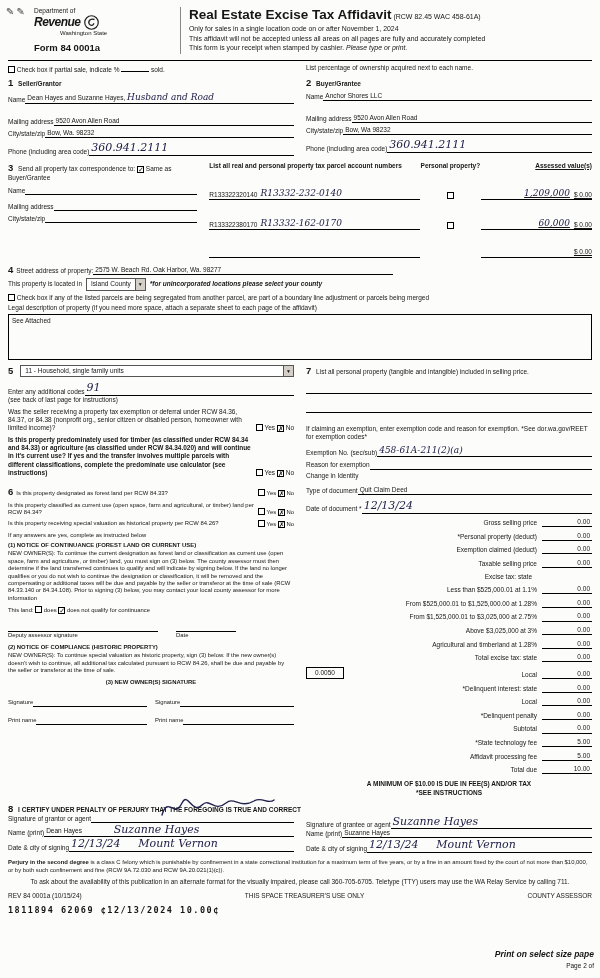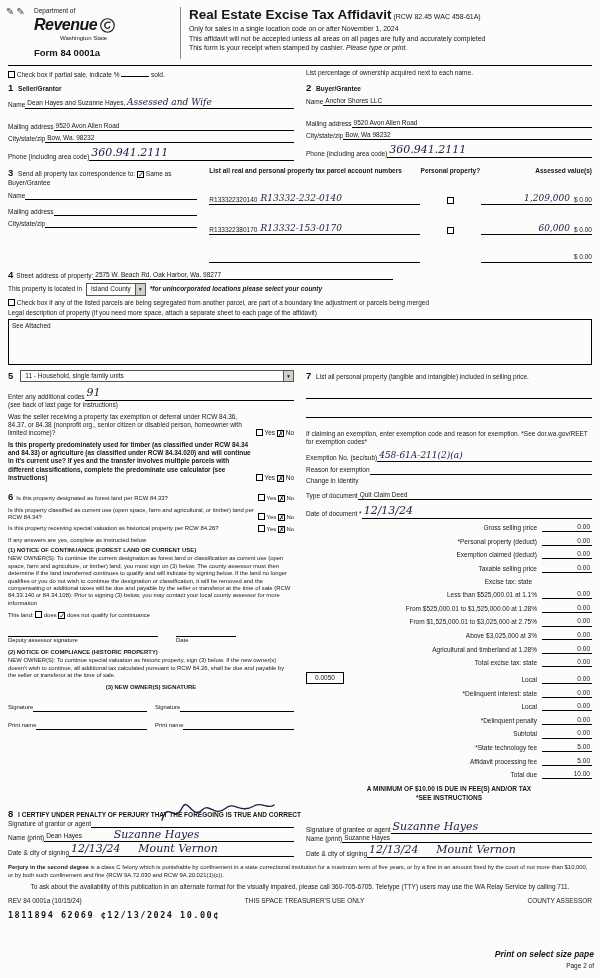--- a/index.html
+++ b/index.html
@@ -6,21 +6,21 @@
   body { background:#e9e9e9; }
   .page { width:600px; height:978px; margin:0 auto; background:#fcfcfa; position:relative;
           font-family:"Liberation Sans","DejaVu Sans",sans-serif; font-size:6.5px; color:#161616;
           line-height:1.25; padding:5px 8px 0; overflow:hidden; }
   .annot { position:absolute; top:6px; left:6px; font-size:10px; color:#444; letter-spacing:2px; }
   
   .hdr { display:flex; gap:8px; padding:2px 0 4px 26px; }
   .brand { width:138px; }
   .dept-small { font-size:6.5px; }
   .rev-row { display:flex; align-items:center; gap:3px; }
-  .rev { font-size:16px; font-weight:bold; font-style:italic; letter-spacing:-0.5px; }
+  .rev { font-size:12px; font-weight:bold; font-style:italic; letter-spacing:-0.5px; }
   .logo { width:15px; height:15px; }
   .dept-sub { font-size:6px; margin-left:26px; }
   .form-no { font-weight:bold; font-size:9.5px; margin-top:4px; }
   .tblock { flex:1; border-left:1px solid #888; padding-left:8px; }
   .title { font-size:13.5px; font-weight:bold; }
   .title-ref { font-size:7px; }
   .note { font-size:6.9px; margin-top:1px; }
   .rule { border-top:1px solid #000; margin:2px 0 3px; }
   
   .cb { display:inline-block; width:7px; height:7px; border:1px solid #000; font-size:7px; font-weight:bold;
@@ -42,21 +42,21 @@
   .col:last-child { padding-right:0; padding-left:6px; }
   
   .sec12 .fline { margin-top:3px; }
   .gap { height:10px; }
   
   .ptab { width:100%; }
   .phead { display:flex; font-weight:bold; }
   .prow { display:flex; align-items:flex-end; margin-top:18px; }
   .pc1 { width:55%; }
   .pc2 { width:16%; text-align:center; }
-  .pc3 { width:29%; text-align:right; }
+  .pc3 { width:29%; text-align:right;text-decoration:underline; }
   .pnum { border-bottom:1px solid #000; display:flex; gap:3px; align-items:flex-end; }
   .pval { border-bottom:1px solid #000; display:flex; justify-content:flex-end; gap:4px; align-items:flex-end; }
   
   .legalbox { border:1px solid #000; height:46px; padding:2px 3px; margin-top:2px; }
   
   .q { display:flex; margin-top:4px; }
   .qtext { flex:1; padding-right:4px; }
   .yn { white-space:nowrap; align-self:flex-end; }
   
   .taxrow { display:flex; align-items:flex-end; margin-top:4.5px; }
@@ -122,21 +122,21 @@
   </div>
 
   <div class="tworow sec12" style="margin-top:3px">
     <div class="col">
       <div><span class="secnum">1</span>
         <span class="b">Seller/Grantor</span></div>
       <div class="fline">
         <span>Name</span>
         <span class="fill grow">
           <span>Dean Hayes and Suzanne Hayes,</span>
-          <span class="hw">Assessed and Wife</span>
+          <span class="hw">Husband and Road</span>
         </span>
       </div>
       <div class="gap"></div>
       <div class="fline">
         <span>Mailing address</span>
         <span class="fill grow"><span>9520 Avon Allen Road</span></span>
       </div>
       <div class="fline">
         <span>City/state/zip</span>
         <span class="fill grow"><span>Bow, Wa. 98232</span></span>
@@ -204,21 +204,21 @@
         </div>
         <div class="pc2"><span class="cb"></span></div>
         <div class="pc3 pval">
           <span class="hw">1,209,000</span>
           <span>$ 0.00</span>
         </div>
       </div>
       <div class="prow">
         <div class="pc1 pnum">
           <span>R133322380170</span>
-          <span class="hw">R13332-153-0170</span>
+          <span class="hw">R13332-162-0170</span>
         </div>
         <div class="pc2"><span class="cb"></span></div>
         <div class="pc3 pval">
           <span class="hw">60,000</span>
           <span>$ 0.00</span>
         </div>
       </div>
       <div class="prow">
         <div class="pc1 pnum">
             <span></span>

